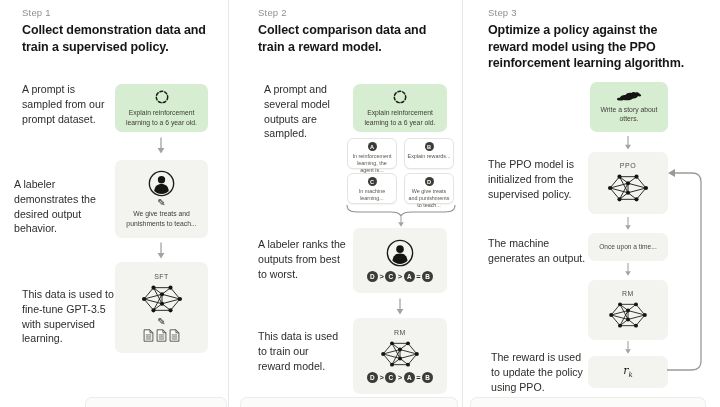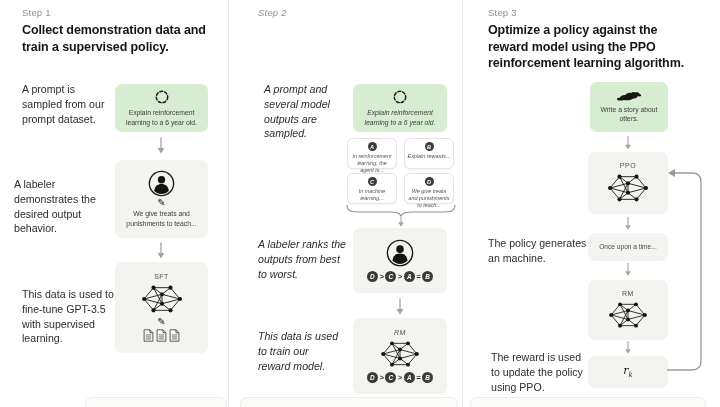--- a/index.html
+++ b/index.html
@@ -2,21 +2,21 @@
 <html><head>
 <meta charset="utf-8">
 <style>
   html,body{margin:0;padding:0;background:#fff;}
   .canvas{
     position:relative;width:720px;height:407px;overflow:hidden;
     background:#fff;font-family:"Liberation Sans",sans-serif;color:#232320;
   }
   .col{position:absolute;top:0;height:407px;}
   .col1{left:0;width:228px;}
-  .col2{left:228px;width:234px;font-style:italic;}
+  .col2{left:228px;width:234px;}
   .col3{left:462px;width:258px;}
   .divider{position:absolute;top:0;bottom:0;width:1px;background:#e7e7e4;}
   .step-label{position:absolute;font-size:9.5px;color:#8f8f8a;letter-spacing:.2px;}
   .heading{position:absolute;margin:0;font-size:12.5px;line-height:1.32;font-weight:bold;
            color:#161614;letter-spacing:-.1px;}
   .desc{position:absolute;margin:0;font-size:10.6px;line-height:1.4;color:#2c2c29;}
   .box{position:absolute;border-radius:7px;display:flex;flex-direction:column;
        align-items:center;justify-content:center;text-align:center;box-sizing:border-box;padding:4px;}
   .green{background:#d7edd1;}
   .gray{background:#f3f3f0;}
@@ -141,20 +141,21 @@
           </svg>
         <svg width="11" height="13">
             <use href="#icon-doc"></use>
           </svg>
       </div>
     </div>
   </section>
 
   <section class="col col2">
     <div class="step-label" style="left:30px;top:7px">Step 2</div>
+    <h2 class="heading" style="left:30px;top:22px;width:196px">Collect comparison data and train a reward model.</h2>
 
     <p class="desc" style="left:36px;top:82px;width:76px">A prompt and several model outputs are sampled.</p>
 
     <div class="box green" style="left:125px;top:84px;width:94px;height:48px">
       <svg width="16" height="16">
           <use href="#icon-cycle"></use>
         </svg>
       <div class="box-caption">Explain reinforcement learning to a 6 year old.</div>
     </div>
 
@@ -233,33 +234,34 @@
       <svg width="26" height="11">
           <use href="#icon-otter"></use>
         </svg>
       <div class="box-caption">Write a story about otters.</div>
     </div>
 
     <svg class="arrow" style="left:161px;top:136px" width="10" height="15" viewBox="0 1 10 16">
         <use href="#icon-arrow"></use>
       </svg>
 
+    <p class="desc" style="left:26px;top:157px;width:98px">The PPO model is initialized from the supervised policy.</p>
 
     <div class="box gray" style="left:126px;top:152px;width:80px;height:62px">
       <div class="box-title">PPO</div>
       <svg width="42" height="34">
           <use href="#icon-net"></use>
         </svg>
     </div>
 
     <svg class="arrow" style="left:161px;top:217px" width="10" height="14" viewBox="0 1 10 16">
         <use href="#icon-arrow"></use>
       </svg>
 
-    <p class="desc" style="left:26px;top:236px;width:104px">The policy generates an machine.</p>
+    <p class="desc" style="left:26px;top:236px;width:104px">The machine generates an output.</p>
 
     <div class="box gray" style="left:126px;top:233px;width:80px;height:28px">
       <div class="box-caption" style="margin-top:0;font-size:6.6px;color:#4a4a45">Once upon a time...</div>
     </div>
 
     <svg class="arrow" style="left:161px;top:263px" width="10" height="14" viewBox="0 1 10 16">
         <use href="#icon-arrow"></use>
       </svg>
 
 

